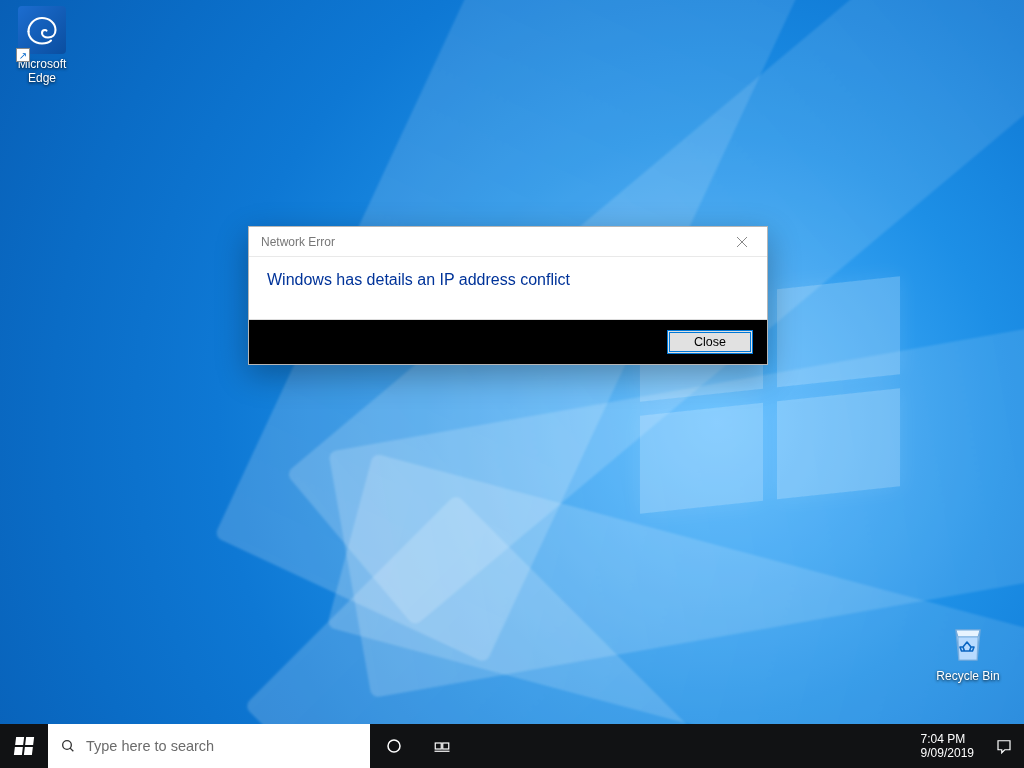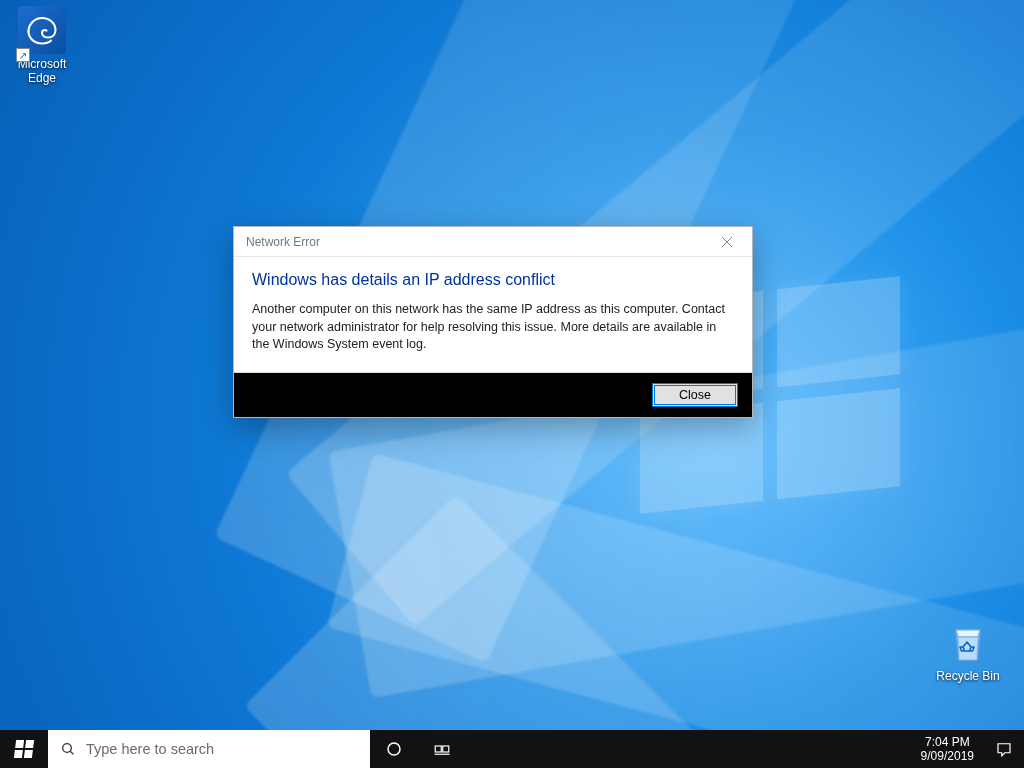--- a/index.html
+++ b/index.html
@@ -74,21 +74,21 @@
     display:flex;align-items:center;justify-content:center;font-size:10px;color:#0066cc;
   }
 
   .recycle-icon { right: 18px; bottom: 84px; }
   .recycle-icon .img { }
   .recycle-icon .img svg { width: 48px; height: 48px; }
 
   
   .dialog {
     position: absolute;
-    left: 233px; top: 226px;
+    left: 248px; top: 226px;
     width: 520px;
     background: #fff;
     border: 1px solid #b6b6b6;
     box-shadow: 0 10px 30px rgba(0,0,0,0.3);
   }
   .dialog .titlebar {
     height: 30px;
     display: flex; align-items: center;
     padding: 0 8px 0 12px;
     font-size: 12px;
@@ -123,21 +123,21 @@
     background: #e1e1e1;
     border: 1px solid #0078d7;
     outline: 1px solid #0078d7; outline-offset: -3px;
     font-size: 12.5px;
     cursor: pointer;
   }
 
   
   .taskbar {
     position: absolute; left:0; right:0; bottom:0;
-    height: 38px;
+    height: 44px;
     background: #111214;
     display: flex; align-items: stretch;
     color: #fff;
   }
   .taskbar .start {
     width: 48px; display:flex; align-items:center; justify-content:center;
     cursor:pointer;
   }
   .taskbar .start .winbtn {
     width: 18px; height: 18px;
@@ -160,21 +160,21 @@
     cursor:pointer;
   }
   .taskbar .tbtn svg { width:18px; height:18px; color:#fff; }
   .taskbar .flex { flex:1; }
   .taskbar .tray {
     display:flex; align-items:center;
     font-size: 12px;
     padding: 0 4px 0 12px;
     gap: 6px;
   }
-  .taskbar .clock { text-align:center; line-height:1.2; padding-right:6px; }
+  .taskbar .clock { text-align:left; line-height:1.2; padding-right:6px; }
   .taskbar .notif {
     width: 40px; display:flex; align-items:center; justify-content:center; cursor:pointer;
   }
   .taskbar .notif svg { width:18px; height:18px; color:#fff; }
 </style>
 </head>
 <body>
 
 <div class="desktop">
   <div class="ray r1"></div>
@@ -221,21 +221,20 @@
       <span>Network Error</span>
       <span class="spacer"></span>
       <span class="close">
         <svg width="12" height="12" viewBox="0 0 12 12">
             <path d="M1 1 L11 11 M11 1 L1 11" stroke="currentColor" stroke-width="1"></path>
           </svg>
       </span>
     </div>
     <div class="body">
       <div class="heading">Windows has details an IP address conflict</div>
-      <div class="message">Another computer on this network has the same IP address as this computer. Contact your network administrator for help resolving this issue. More details are available in the Windows System event log.</div>
     </div>
     <div class="footer">
       <button>Close</button>
     </div>
   </div>
 
   <div class="taskbar">
     <div class="start">
       <div class="winbtn">
           <span></span>

